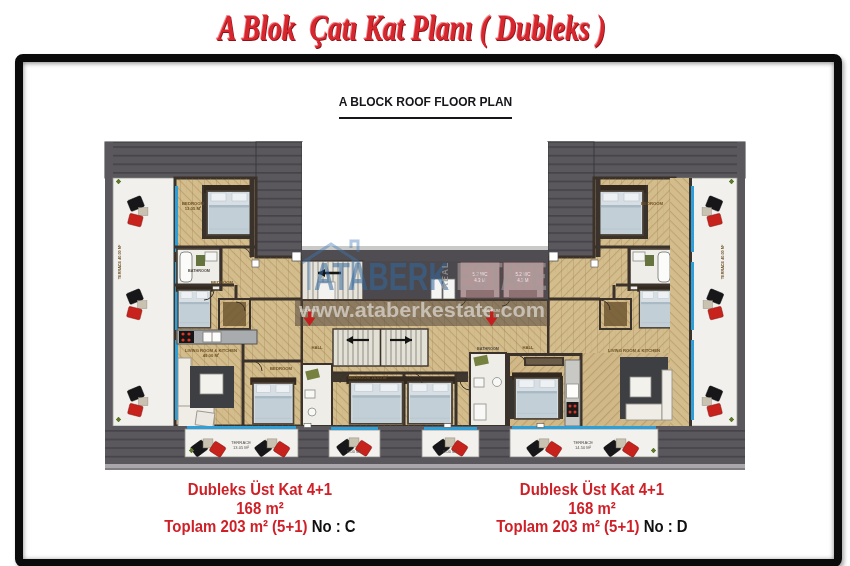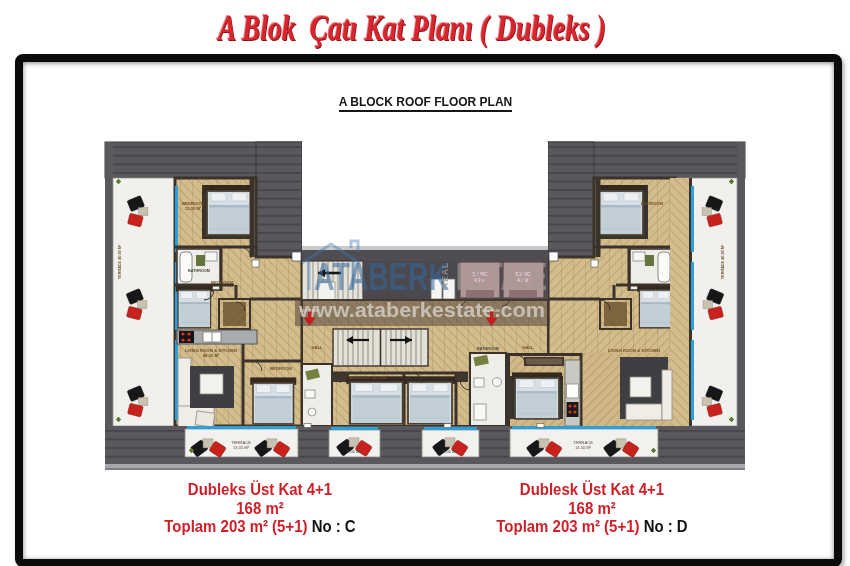--- a/index.html
+++ b/index.html
@@ -1,20 +1,20 @@
 <!DOCTYPE html>
 <html><head>
 <meta charset="utf-8">
 <style>
 html,body{margin:0;padding:0;background:#fff}
 body{width:850px;height:566px;overflow:hidden;position:relative;font-family:"Liberation Sans",sans-serif}
 .title{position:absolute;left:0;top:7px;width:824px;text-align:center;font-family:"Liberation Serif",serif;font-style:italic;font-weight:bold;font-size:36px;color:#d8262e;text-shadow:1px 1px 0 #8e1418,-1px -1px 0 #f08d90;transform:scaleX(0.77)}
 .frame{position:absolute;left:15px;top:54px;width:811px;height:497px;border:8px solid #0b0b0b;border-radius:8px;box-shadow:inset 0 1px 5px rgba(0,0,0,.5),2px 3px 4px rgba(0,0,0,.35)}
 .sub{position:absolute;left:0;top:95px;width:851px;text-align:center;font-size:12px;font-weight:bold;letter-spacing:0px;color:#15151a}
-.sub span{border-bottom:2px solid #15151a;padding-bottom:1px}
+.sub span{border-bottom:2px solid #15151a;padding-bottom:8px}
 .cap{position:absolute;width:300px;text-align:center;font-weight:bold;font-size:17px;color:#cf2028;line-height:18.5px;transform:scaleX(0.88)}
 .cap .blk{color:#101010}
 </style>
 </head>
 <body>
 
 <div class="title">A Blok&nbsp; Çatı Kat Planı ( Dubleks )</div>
 
 <div class="frame"></div>
 

